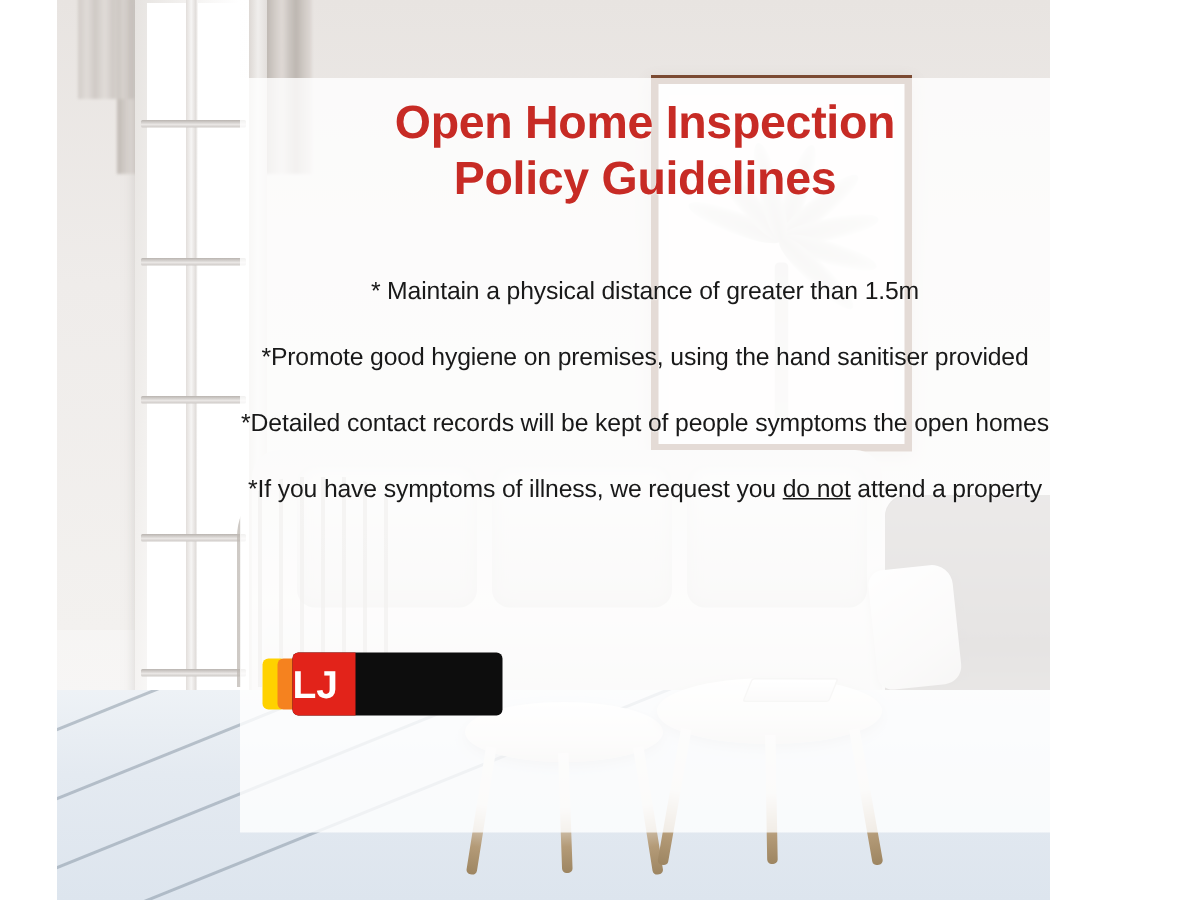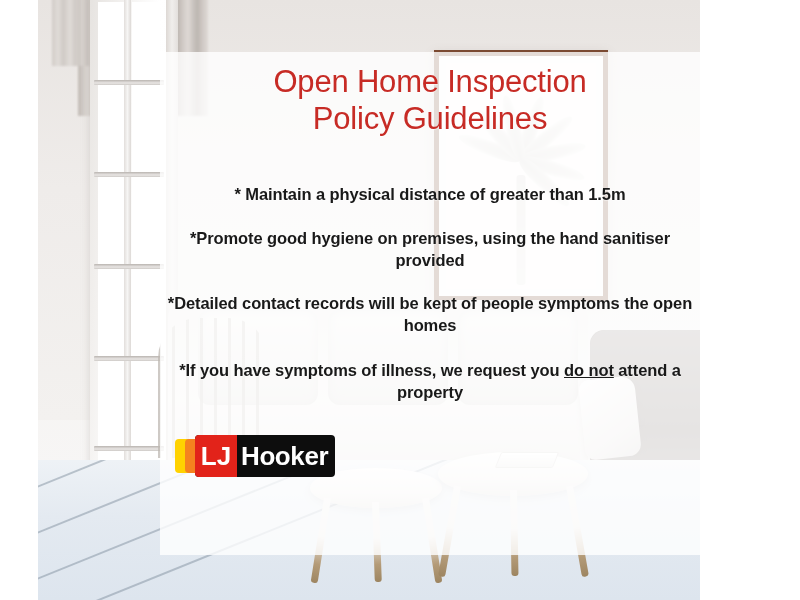--- a/index.html
+++ b/index.html
@@ -307,34 +307,34 @@
     height: 503px;
     z-index: 30;
     text-align: center;
   }
 
   .title {
     margin: 0;
     padding-top: 12px;
     color: #c72b25;
     font-size: 31px;
-    font-weight: normal;
+    font-weight: bold;
     line-height: 1.18;
     letter-spacing: -0.2px;
     text-shadow: 0 1px 1px rgba(255,255,255,.6);
   }
 
   .bullets {
     margin: 0;
     padding: 0;
     list-style: none;
   }
   .bullets li {
     color: #191919;
-    font-weight: bold;
+    font-weight: normal;
     font-size: 16.5px;
     line-height: 1.32;
     letter-spacing: -0.1px;
     text-shadow: 0 1px 1px rgba(255,255,255,.55);
   }
   .b1 { margin-top: 47px; }
   .b2 { margin-top: 22px; }
   .b3 { margin-top: 22px; }
   .b4 { margin-top: 22px; }
   .b5 { margin-top: 23px; }
@@ -378,21 +378,20 @@
   .logo .lj {
     position: absolute;
     left: 20px;
     top: 0;
     width: 42px;
     height: 42px;
     line-height: 42px;
     color: #ffffff;
     font-size: 26px;
     font-weight: bold;
-    text-align: center;
     font-family: "Liberation Sans", sans-serif;
   }
   .logo .word {
     position: absolute;
     left: 66px;
     top: 0;
     height: 42px;
     line-height: 43px;
     color: #ffffff;
     font-size: 26px;
@@ -473,21 +472,20 @@
       <div class="leg" style="left:128px; top:34px; height:92px; transform:rotate(-10deg)"></div>
     </div>
     <div class="book"></div>
 
     <div class="logo" style="z-index:35">
       <div class="chip yellow"></div>
       <div class="chip orange"></div>
       <div class="bar"></div>
       <div class="redbox"></div>
       <div class="lj">LJ</div>
-      <div class="word">Hooker</div>
     </div>
 
   </div>
 
   <div class="overlay"></div>
 
   <div class="content">
 
     <h1 class="title">
       <span>Open Home Inspection</span><br>

